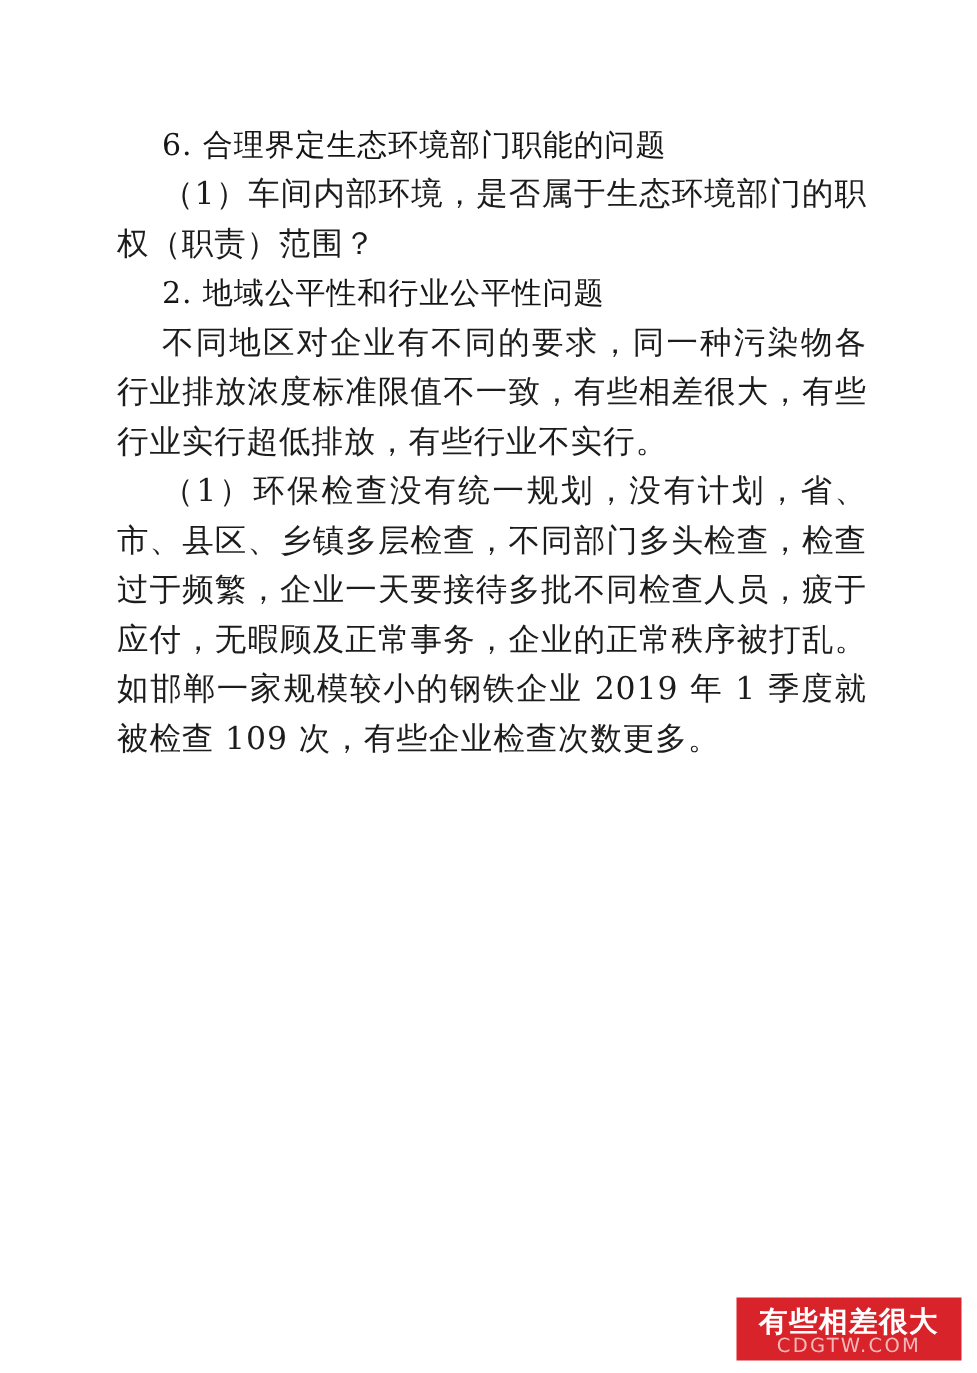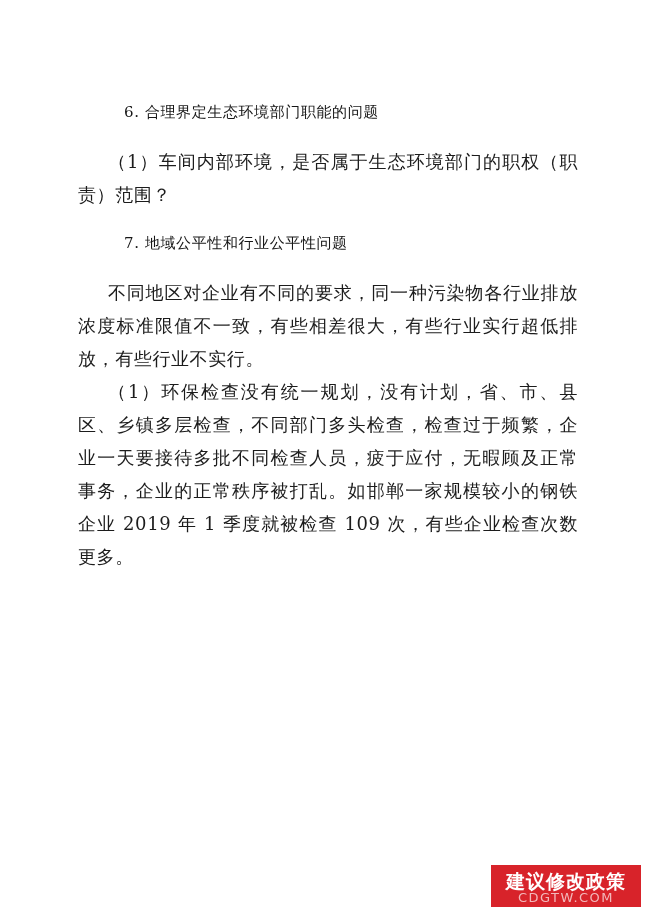--- a/index.html
+++ b/index.html
@@ -16,37 +16,37 @@
     font-family: "DejaVu Serif", "Liberation Serif", serif;
     color: #1b1b1b;
   }
   .content {
     position: absolute;
     left: 78px;
     top: 80px;
     width: 500px;
   }
   .para {
-    font-size: 18px;
+    font-size: 21px;
     line-height: 33px;
     letter-spacing: 0.6px;
     text-align: justify;
     text-justify: inter-ideograph;
     margin: 0 0 0 0;
     color: #1c1c1c;
   }
   .indent-1 {
     text-indent: 30px;
   }
   .heading {
     text-indent: 30px;
-    font-size: 15px;
+    font-size: 20px;
     line-height: 33px;
     letter-spacing: 0.6px;
-    margin: 16px;
+    margin: 0;
     color: #161616;
   }
   
   .watermark {
     position: absolute;
     right: 10px;
     bottom: 8px;
     width: 150px;
     height: 42px;
     background: #d8232a;
@@ -90,28 +90,28 @@
 
   <div class="content">
 
     <p class="heading">6. 合理界定生态环境部门职能的问题</p>
 
     <p class="para indent-1">（1）车间内部环境，是否属于生态环境部门的职权（职责）范围？</p>
 
 
 
 
-    <p class="heading">7. 地域公平性和行业公平性问题</p>
+    <p class="heading">2. 地域公平性和行业公平性问题</p>
 
     <p class="para indent-1">不同地区对企业有不同的要求，同一种污染物各行业排放浓度标准限值不一致，有些相差很大，有些行业实行超低排放，有些行业不实行。</p>
 
 
     <p class="para indent-1">（1）环保检查没有统一规划，没有计划，省、市、县区、乡镇多层检查，不同部门多头检查，检查过于频繁，企业一天要接待多批不同检查人员，疲于应付，无暇顾及正常事务，企业的正常秩序被打乱。如邯郸一家规模较小的钢铁企业 2019 年 1 季度就被检查 109 次，有些企业检查次数更多。</p>
 
   </div>
 
   <div class="watermark">
     <div class="wm-badge-inner"></div>
-    <div class="wm-main">建议修改政策</div>
+    <div class="wm-main">有些相差很大</div>
     <div class="wm-sub">CDGTW.COM</div>
   </div>
 
 </div>
 
 </body></html>

